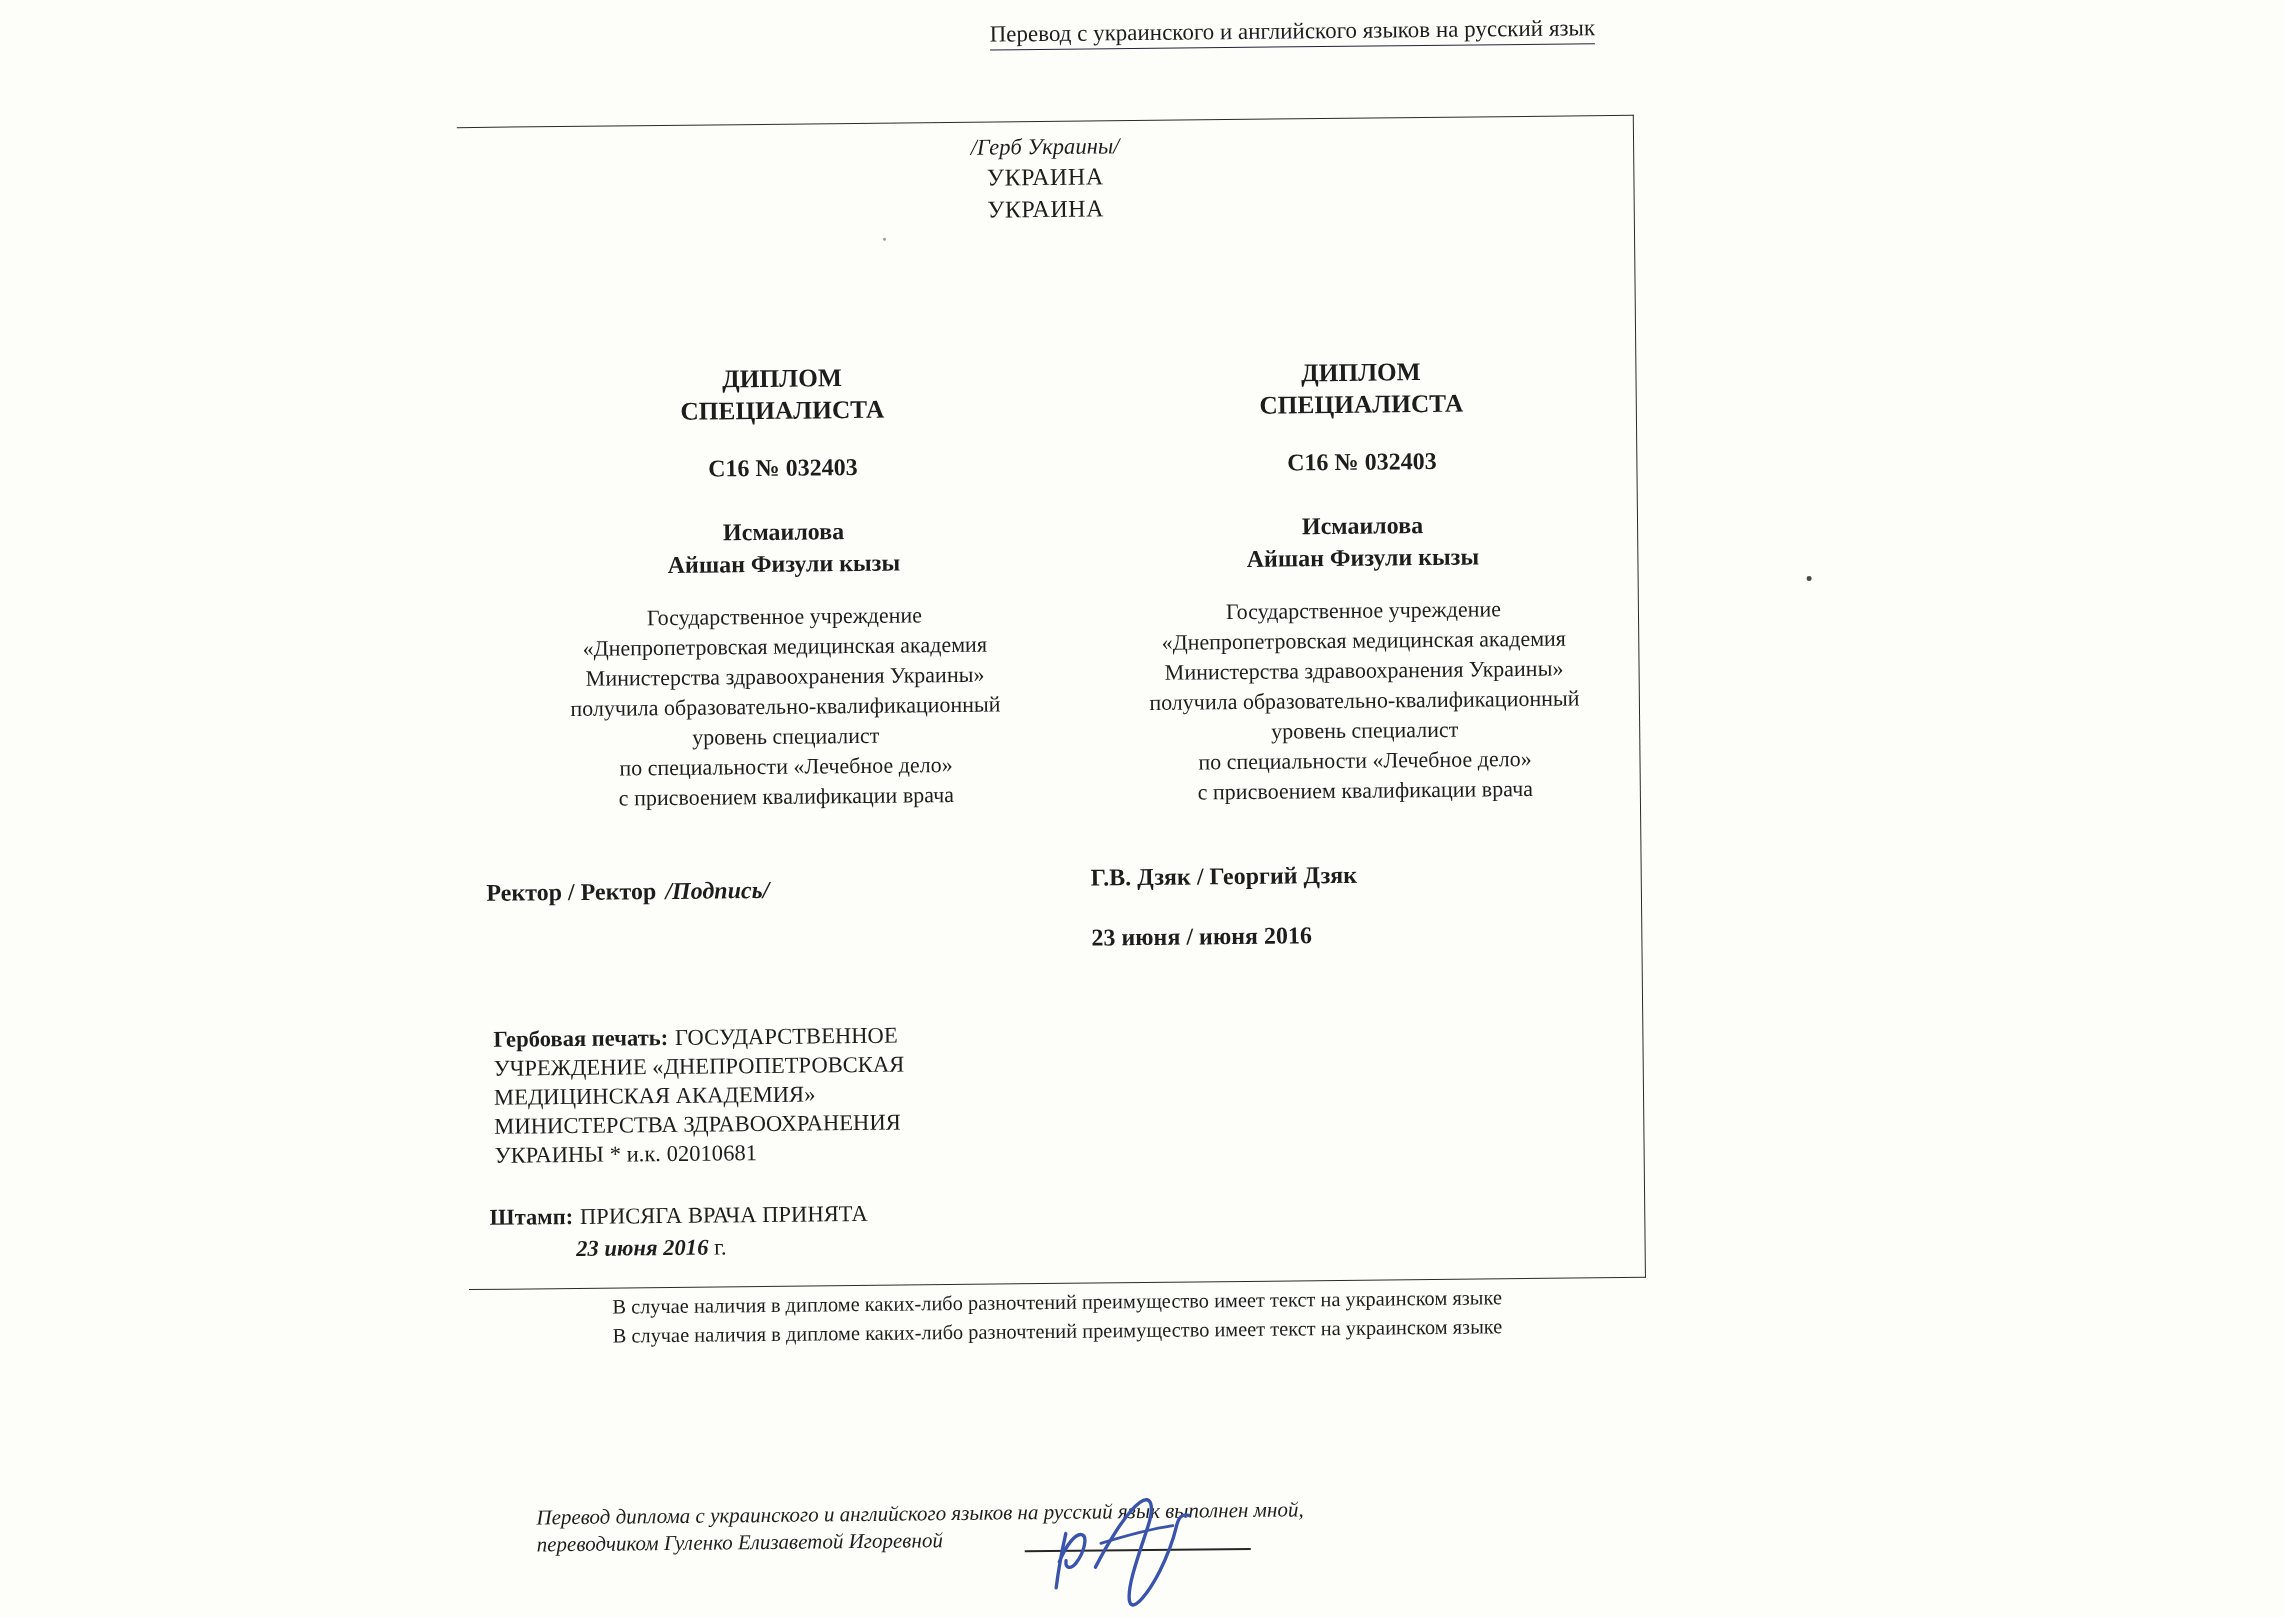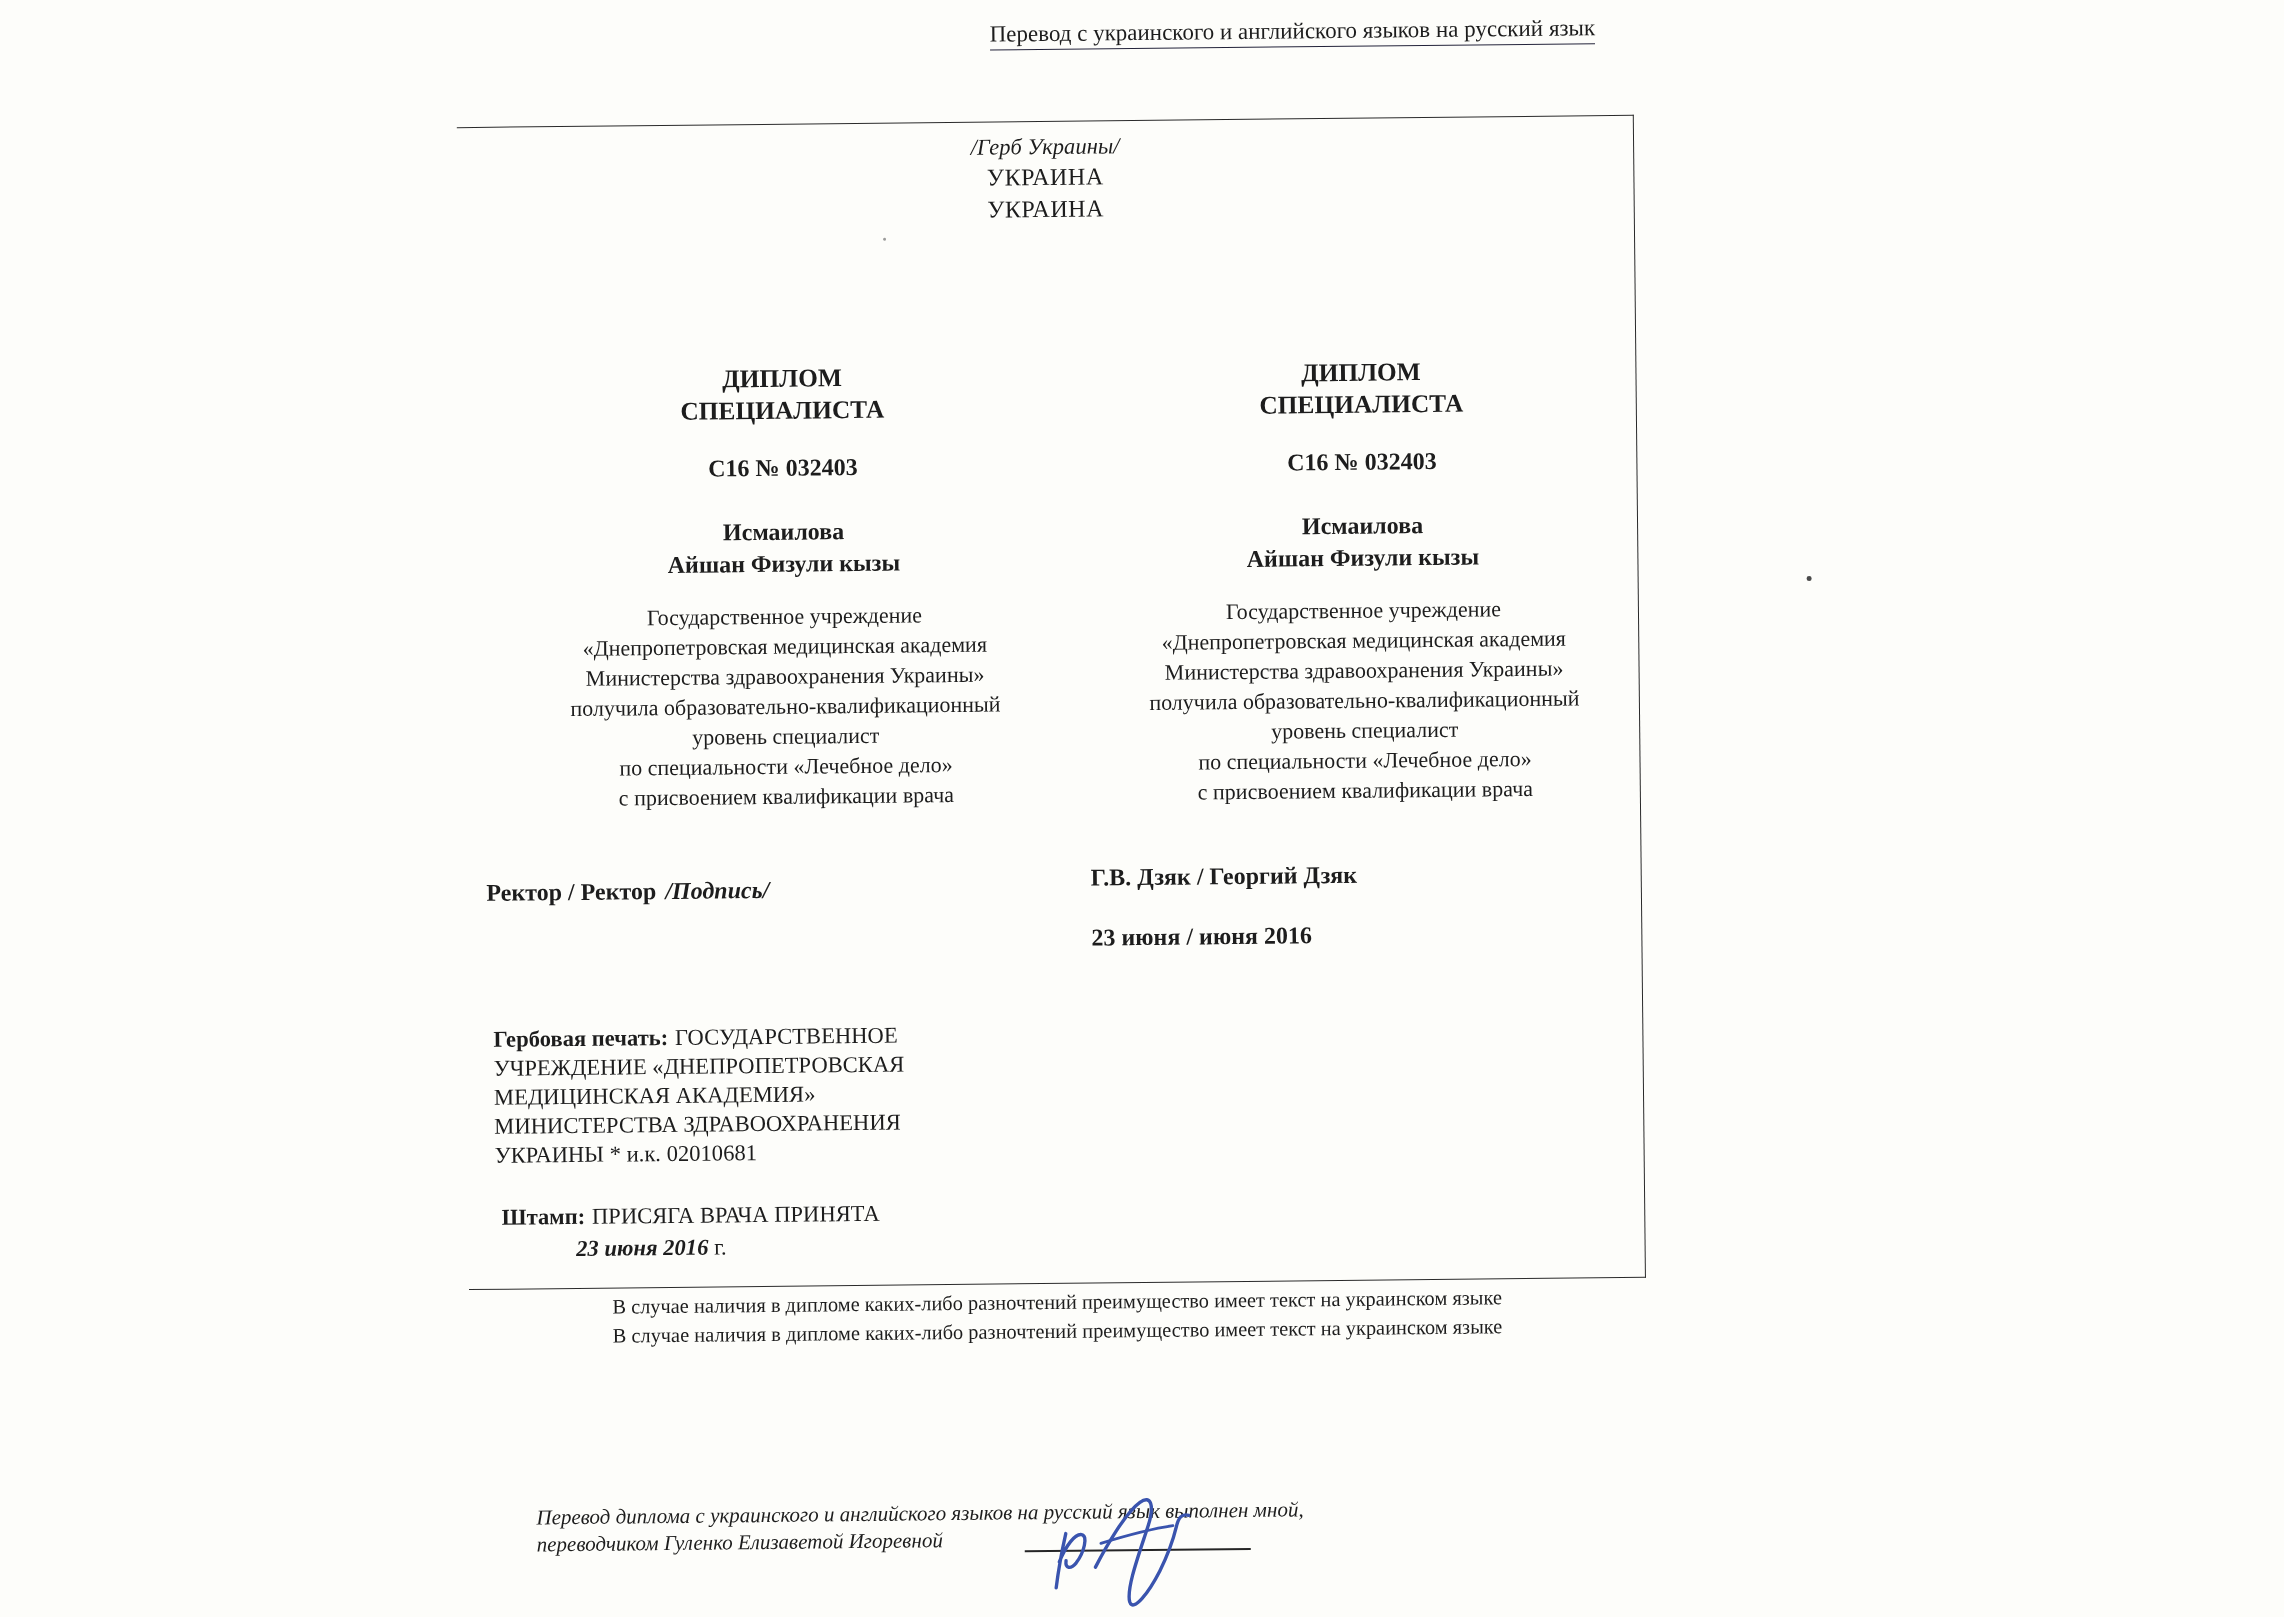--- a/index.html
+++ b/index.html
@@ -68,21 +68,21 @@
     position: absolute; left: 27px; top: 897px;
     width: 554px; font-size: 22.6px; line-height: 29px;
     text-align: left;
   }
   .seal-label { font-weight: bold; margin-right: 6.8px; }
   
   .stamp-block {
     position: absolute; left: 21.5px; top: 1074px;
     width: 554px; font-size: 22.6px; line-height: 32px; text-align: left;
   }
-  .stamp-label { font-weight: bold; margin-right: 6.8px; margin-left: 12px; }
+  .stamp-label { font-weight: bold; margin-right: 6.8px; }
   .stamp-date-line { padding-left: 86px; }
   .stamp-date { font-weight: bold; font-style: italic; margin-right: 5.7px; }
   
   .disclaimer {
     position: absolute; left: 526px; top: 1287px; width: 1052px;
     text-align: center; font-size: 20.4px; line-height: 29px;
   }
   
   .translator {
     position: absolute; left: 529px; top: 1498px; width: 961px;

